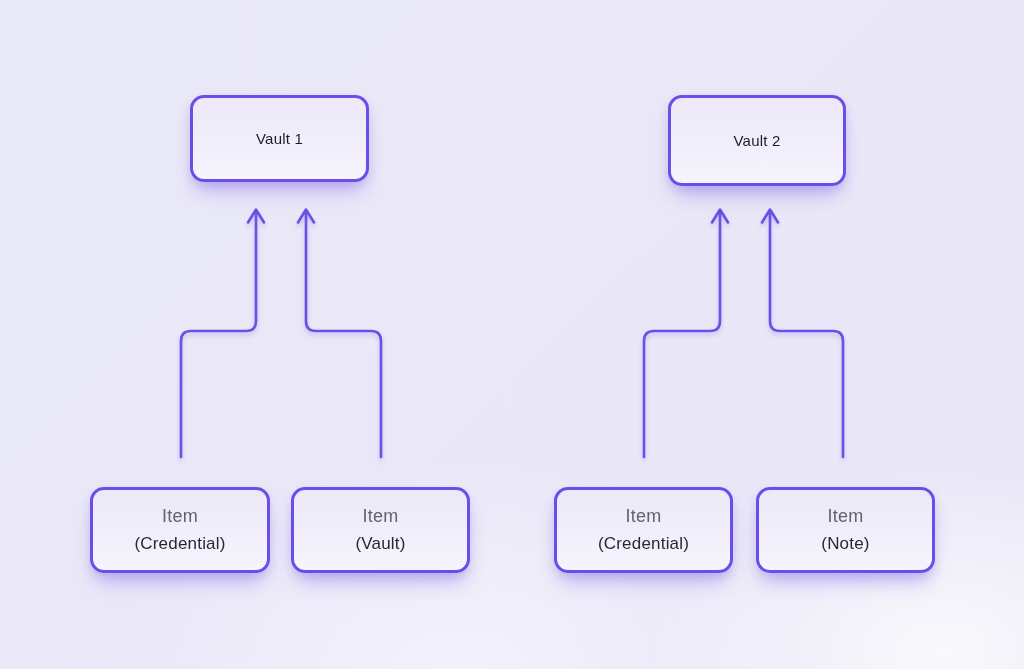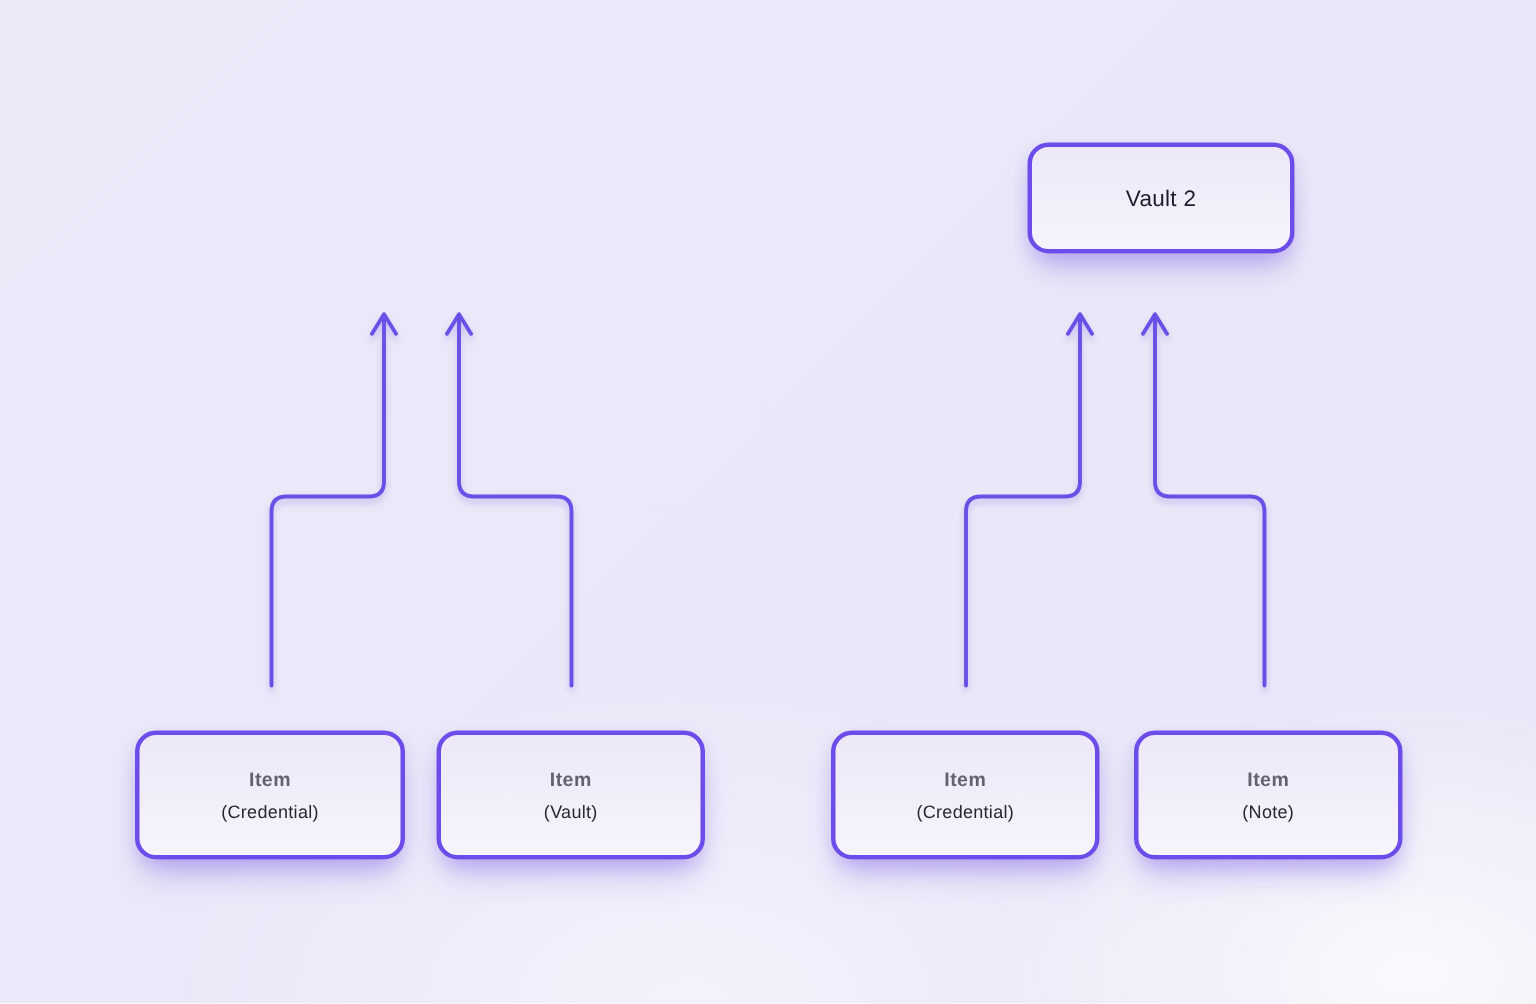--- a/index.html
+++ b/index.html
@@ -49,57 +49,59 @@
       0 14px 20px -6px rgba(104, 70, 225, 0.35),
       0 4px 10px rgba(104, 70, 225, 0.14);
     display: flex;
     flex-direction: column;
     align-items: center;
     justify-content: center;
     gap: 7px;
   }
 
   #vault-1 { left: 190px; top: 95px;  width: 179px; height: 87px; }
-  #vault-2 { left: 685px; top: 95px;  width: 178px; height: 74px; }
+  #vault-2 { left: 668px; top: 95px;  width: 178px; height: 91px; }
   #item-1  { left: 90px;  top: 487px; width: 180px; height: 86px; }
   #item-2  { left: 291px; top: 487px; width: 179px; height: 86px; }
   #item-3  { left: 554px; top: 487px; width: 179px; height: 86px; }
   #item-4  { left: 756px; top: 487px; width: 179px; height: 86px; }
 
   .vault-label {
     font-size: 15px;
     letter-spacing: 0.2px;
     color: var(--vault-text, #1E1C2A);
   }
 
   .item-label {
-    font-size: 13px;
+    font-size: 18px;
     letter-spacing: 0.3px;
     color: var(--item-label-text, #63626F);
-    font-weight: bold;
   }
 
   .item-type {
-    font-size: 12px;
+    font-size: 17px;
     letter-spacing: 0.2px;
     color: var(--item-type-text, #2A2733);
   }
 </style>
 </head>
 <body>
 
 <div class="stage">
 
   <svg class="connectors" viewBox="0 0 1024 669" xmlns="http://www.w3.org/2000/svg" aria-hidden="true">
     <path d="M 181 457 L 181 341 Q 181 331 191 331 L 246 331 Q 256 331 256 321 L 256 211 M 248 222.5 L 256 209.5 L 264 222.5"></path>
     <path d="M 381 457 L 381 341 Q 381 331 371 331 L 316 331 Q 306 331 306 321 L 306 211 M 298 222.5 L 306 209.5 L 314 222.5"></path>
     <path d="M 644 457 L 644 341 Q 644 331 654 331 L 710 331 Q 720 331 720 321 L 720 211 M 712 222.5 L 720 209.5 L 728 222.5"></path>
     <path d="M 843 457 L 843 341 Q 843 331 833 331 L 780 331 Q 770 331 770 321 L 770 211 M 762 222.5 L 770 209.5 L 778 222.5"></path>
   </svg>
 
+  <div class="node vault" id="vault-1">
+    <span class="vault-label">Vault 1</span>
+  </div>
 
   <div class="node vault" id="vault-2">
     <span class="vault-label">Vault 2</span>
   </div>
 
   <div class="node item" id="item-1">
     <span class="item-label">Item</span>
     <span class="item-type">(Credential)</span>
   </div>
 

